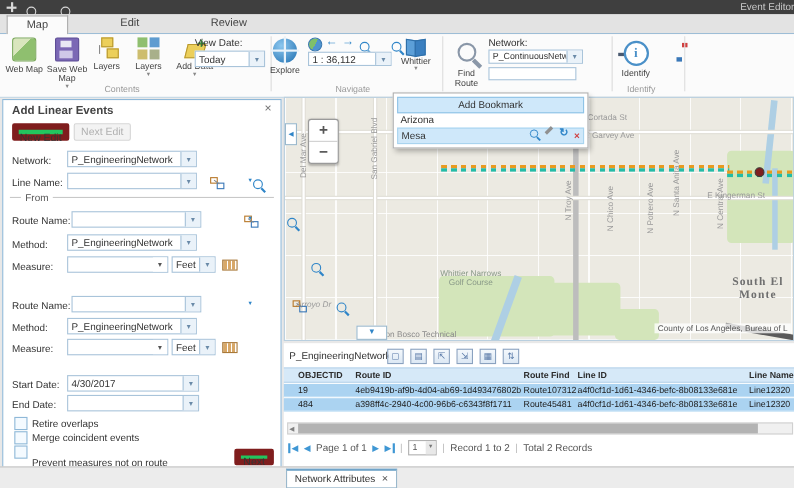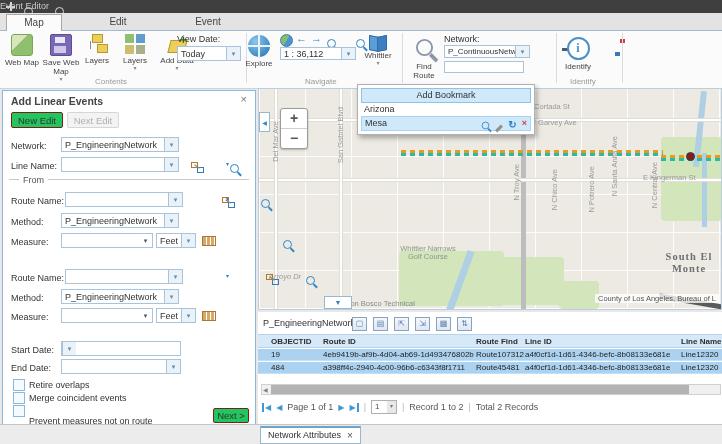--- a/index.html
+++ b/index.html
@@ -1,21 +1,21 @@
 <!DOCTYPE html>
 <html><head>
 <meta charset="utf-8">
 <style>
   html,body{margin:0;padding:0}
   body{width:722px;height:444px;position:relative;overflow:hidden;background:#e8e8e8;
        font-family:"Liberation Sans",sans-serif;color:#333;-webkit-font-smoothing:antialiased}
   .abs{position:absolute}
   
   .titlebar{left:0;top:0;width:722px;height:13px;background:#3f3f3f}
-  .titlebar .title{position:absolute;left:0;right:0;top:1px;text-align:left;font-size:9px;color:#c9c9c9}
+  .titlebar .title{position:absolute;left:0;right:0;top:1px;text-align:right;font-size:9px;color:#c9c9c9}
   .tb-ic{position:absolute;top:2px;color:#d8d8d8}
   .cross{width:9px;height:9px}
   .cross:before,.cross:after{content:"";position:absolute;background:#d8d8d8}
   .cross:before{left:4px;top:0;width:2px;height:9px}
   .cross:after{left:0;top:4px;width:9px;height:2px}
   .mag{display:inline-block;width:7px;height:7px;border:1.5px solid currentColor;border-radius:50%;position:relative}
   .mag:after{content:"";position:absolute;width:5px;height:1.5px;background:currentColor;right:-4px;bottom:-2px;transform:rotate(45deg)}
   
   .tabrow{left:0;top:13px;width:722px;height:17px;background:#e3e3e3;border-bottom:1px solid #9dbdd6}
   .tab{position:absolute;top:1px;height:16px;line-height:16px;text-align:center;font-size:10px;color:#444;cursor:default}
@@ -57,21 +57,21 @@
   .combo{position:absolute;height:15px;background:#fff;border:1px solid #a9c4da;display:flex;box-sizing:border-box}
   .combo .val{flex:1;font-size:9px;padding:2px 3px 0 3px;color:#333;white-space:nowrap;overflow:hidden}
   .combo .arr{width:13px;background:#eaf2f9;border-left:1px solid #a9c4da;color:#6a8aa8;font-size:7px;
               display:flex;align-items:center;justify-content:center}
   .txtin{position:absolute;background:#fff;border:1px solid #a9c4da;box-sizing:border-box}
   
   .panel{left:2px;top:90px;width:254px;height:337px;background:#fff;border:1px solid #8fb8d8;box-sizing:border-box}
   .panel-title{position:absolute;left:8px;top:4px;font-size:10.5px;font-weight:bold;color:#444}
   .panel-x{position:absolute;right:8px;top:2px;font-size:11px;color:#777}
   .pbtn{position:absolute;height:16px;font-size:9.5px;text-align:center;line-height:15px;border-radius:2px;box-sizing:border-box}
-  .pbtn.blue{background:#22c55e;border:1px solid #7f1d1d;color:#333}
+  .pbtn.blue{background:#22c55e;border:6px solid #7f1d1d;color:#333}
   .pbtn.dis{background:#f3f3f3;border:1px solid #d6d6d6;color:#b0b0b0}
   .flabel{position:absolute;font-size:9px;color:#333}
   .sep{position:absolute;left:6px;right:6px;height:8px;border-bottom:0}
   .sep .line{position:absolute;left:0;right:0;top:4px;height:1px;background:#c8c8c8}
   .sep .cap{position:absolute;left:10px;top:0;background:#fff;padding:0 4px;font-size:9px;color:#555}
   .routesel{width:13px;height:11px;position:relative;display:inline-block}
   .routesel i{position:absolute;left:0;top:0;width:5px;height:4px;border:1px solid #b87828}
   .routesel b{position:absolute;right:0;bottom:0;width:5px;height:4px;border:1px solid #3a78b8}
   .routesel:after{content:"";position:absolute;left:3px;top:4px;width:6px;height:1px;background:#888;transform:rotate(35deg)}
   .magblue{color:#2f85c8}
@@ -99,21 +99,21 @@
               font-size:6px;display:flex;align-items:center;justify-content:center}
   .collapse-s{position:absolute;left:65px;bottom:0;width:26px;height:11px;background:#fff;border:1px solid #9ab8cc;color:#2f85c8;
               font-size:7px;display:flex;align-items:center;justify-content:center}
   .attrib{position:absolute;right:2px;bottom:6px;background:rgba(255,255,255,.78);font-size:7.5px;color:#555;padding:0 3px}
   .place{position:absolute;font-family:"Liberation Serif",serif;font-weight:bold;font-size:10.5px;color:#6f6f6f;
          text-align:center;letter-spacing:1px;line-height:12px}
   .golf{position:absolute;font-size:7.5px;color:#8a9a88;text-align:center;line-height:8px}
   
   .popup{left:357px;top:84px;width:170px;background:#fff;border:1px solid #b0b0b0;box-shadow:2px 3px 5px rgba(0,0,0,.3);padding:3px;z-index:50}
   .popup .addbtn{height:13px;background:#cfe8fa;border:1px solid #8fc3e6;font-size:9px;text-align:center;line-height:13px;color:#333}
-  .bmrow{height:13px;font-size:9px;line-height:13px;padding:0 3px;display:flex;align-items:flex-end;color:#333}
+  .bmrow{height:13px;font-size:9px;line-height:13px;padding:0 3px;display:flex;align-items:flex-start;color:#333}
   .bmrow.sel{background:#cfe8fa;border:1px solid #a9d4ef}
   .bmrow .sp{flex:1}
   .bm-ic{margin-left:5px;display:inline-flex;align-items:center}
   .pencil{width:8px;height:3px;background:#909090;transform:rotate(-45deg);display:inline-block}
   .refresh{color:#2f85c8;font-size:10px;font-weight:bold;line-height:10px}
   .redx{color:#d04040;font-size:9px;font-weight:bold}
   
   .tpanel{left:258px;top:312px;width:464px;height:112px;background:#fff}
   .ttool{position:absolute;left:0;top:2px;width:100%;height:18px}
   .ttool .net{position:absolute;left:5px;top:4px;font-size:9px;color:#333}
@@ -148,21 +148,21 @@
 <div class="abs titlebar">
   <span class="tb-ic cross" style="left:6px"></span>
   <span class="tb-ic mag" style="left:24px;top:2px"></span>
   <span class="tb-ic mag" style="left:42px;top:2px"></span>
   <span class="title">Event Editor</span>
 </div>
 
 <div class="abs tabrow">
   <div class="tab active" style="left:6px;width:54px">Map</div>
   <div class="tab" style="left:90px;width:56px">Edit</div>
-  <div class="tab" style="left:176px;width:64px">Event</div>
+  <div class="tab" style="left:176px;width:64px">Review</div>
 </div>
 
 <div class="abs ribbon">
   
   <div class="rbtn" style="left:4px;top:3px;width:36px">
     <span class="ic20 webmap-ic"></span>
     <span class="rlabel">Web Map</span>
   </div>
   <div class="rbtn" style="left:42px;top:3px;width:38px">
     <span class="ic20 floppy">
@@ -393,20 +393,21 @@
   <div class="combo" style="left:153px;top:217px;width:40px">
     <span class="val">Feet</span>
       <span class="arr">▾</span>
   </div>
   <span class="abs ruler-ic" style="left:199px;top:220px"></span>
   <span class="abs mag magblue" style="left:218px;top:219px"></span>
 
 
   <div class="flabel" style="left:8px;top:254px">Start Date:</div>
   <div class="combo" style="left:58px;top:250px;width:120px">
+    <span class="val">4/30/2017</span>
       <span class="arr">▾</span>
   </div>
   <div class="flabel" style="left:8px;top:272px">End Date:</div>
   <div class="combo" style="left:58px;top:268px;width:120px">
     <span class="val"></span>
       <span class="arr">▾</span>
   </div>
 
   <span class="cb" style="left:10px;top:288px"></span>
   <div class="flabel" style="left:26px;top:289px">Retire overlaps</div>

